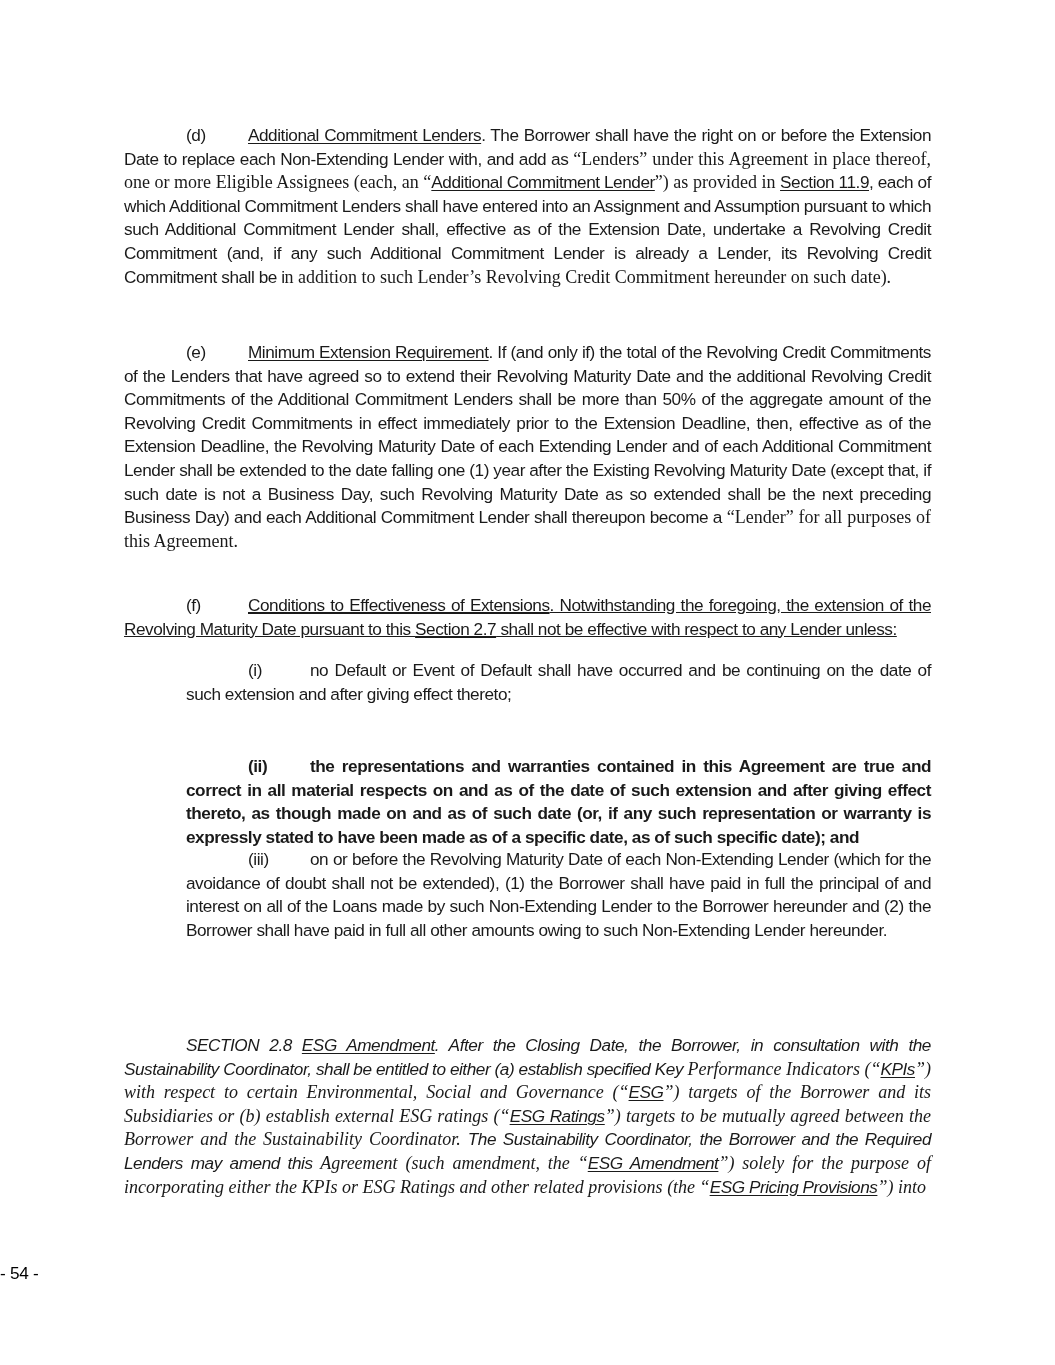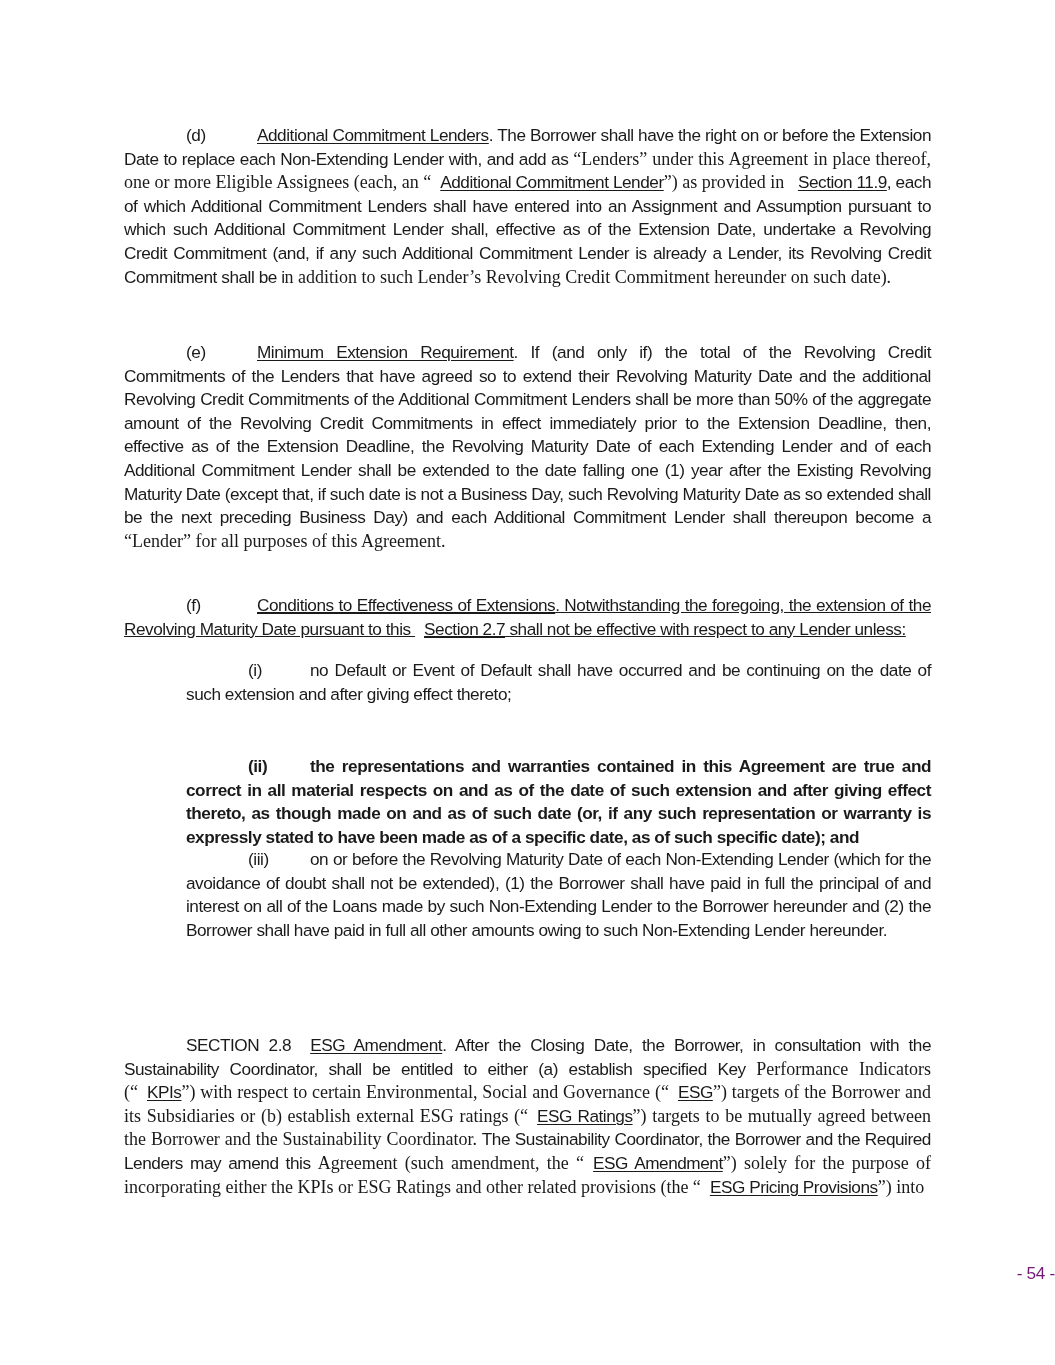--- a/index.html
+++ b/index.html
@@ -6,32 +6,32 @@
   body { width: 1055px; height: 1365px; position: relative; overflow: hidden; }
   .page {
     position: absolute; left: 124px; top: 124px; width: 807px;
     color: #1a1a1a;
     font-family: "Liberation Sans", sans-serif;
     font-size: 17.2px; line-height: 23.6px;
   }
   .para { text-align: justify; text-align-last: left; margin: 0; }
   .sans { font-family: "Liberation Sans", sans-serif; letter-spacing: -0.45px; word-spacing: 0px; }
   .serif { font-family: "Liberation Serif", serif; font-size: 18px; letter-spacing: 0; }
-  .u { text-decoration: underline; text-underline-offset: 2px; text-decoration-thickness: 1px; margin-left: 9px; }
+  .u { text-decoration: underline; text-underline-offset: 2px; text-decoration-thickness: 1px; }
   .ind { display: inline-block; width: 62px; }
   .lbl { display: inline-block; width: 62px; }
   .p-d { position: absolute; top: 0; }
   .p-e { position: absolute; top: 217px; }
   .p-f { position: absolute; top: 470px; text-decoration: underline; }
   .p-i { position: absolute; top: 535px; left: 62px; width: 745px; }
   .p-ii { position: absolute; top: 631px; left: 62px; width: 745px; font-weight: bold; }
   .p-iii { position: absolute; top: 724px; left: 62px; width: 745px; }
-  .p-s28 { position: absolute; top: 910px; }
-  .pagenum { position: absolute; left: 0; top: 1263px; width: 1055px; text-align: right;
-    font-family: "Liberation Sans", sans-serif; font-size: 17.2px; color: #701a75; letter-spacing: -0.3px; }
+  .p-s28 { position: absolute; top: 910px; font-style: italic; }
+  .pagenum { position: absolute; left: 0; top: 1263px; width: 1055px; text-align: left;
+    font-family: "Liberation Sans", sans-serif; font-size: 17.2px; color: #000000; letter-spacing: -0.3px; }
 </style>
 </head>
 <body>
 
 <div class="page">
 
   <p class="para p-d"><span class="ind"></span><span class="sans lbl">(d)</span><span class="sans u">Additional Commitment Lenders</span><span class="sans">.  The Borrower shall have the right on or before the Extension Date to replace each Non-Extending Lender with, and add as </span><span class="serif">“Lenders” under this Agreement in place thereof, one or more Eligible Assignees (each, an “</span><span class="sans u">Additional Commitment Lender</span><span class="serif">”) as provided in </span><span class="sans u">Section 11.9</span><span class="sans">, each of which Additional Commitment Lenders shall have entered into an Assignment and Assumption pursuant to which such Additional Commitment Lender shall, effective as of the Extension Date, undertake a Revolving Credit Commitment (and, if any such Additional Commitment Lender is already a Lender, its Revolving Credit Commitment shall be i</span><span class="serif">n addition to such Lender’s Revolving Credit Commitment hereunder on such date).</span></p>
 
   <p class="para p-e"><span class="ind"></span><span class="sans lbl">(e)</span><span class="sans u">Minimum Extension Requirement</span><span class="sans">.  If (and only if) the total of the Revolving Credit Commitments of the Lenders that have agreed so to extend their Revolving Maturity Date and the additional Revolving Credit Commitments of the Additional Commitment Lenders shall be more than 50% of the aggregate amount of the Revolving Credit Commitments in effect immediately prior to the Extension Deadline, then, effective as of the Extension Deadline, the Revolving Maturity Date of each Extending Lender and of each Additional Commitment Lender shall be extended to the date falling one (1) year after the Existing Revolving Maturity Date (except that, if such date is not a Business Day, such Revolving Maturity Date as so extended shall be the next preceding Business Day) and each Additional Commitment Lender shall thereupon become a </span><span class="serif">“Lender” for all purposes of this Agreement.</span></p>
 

